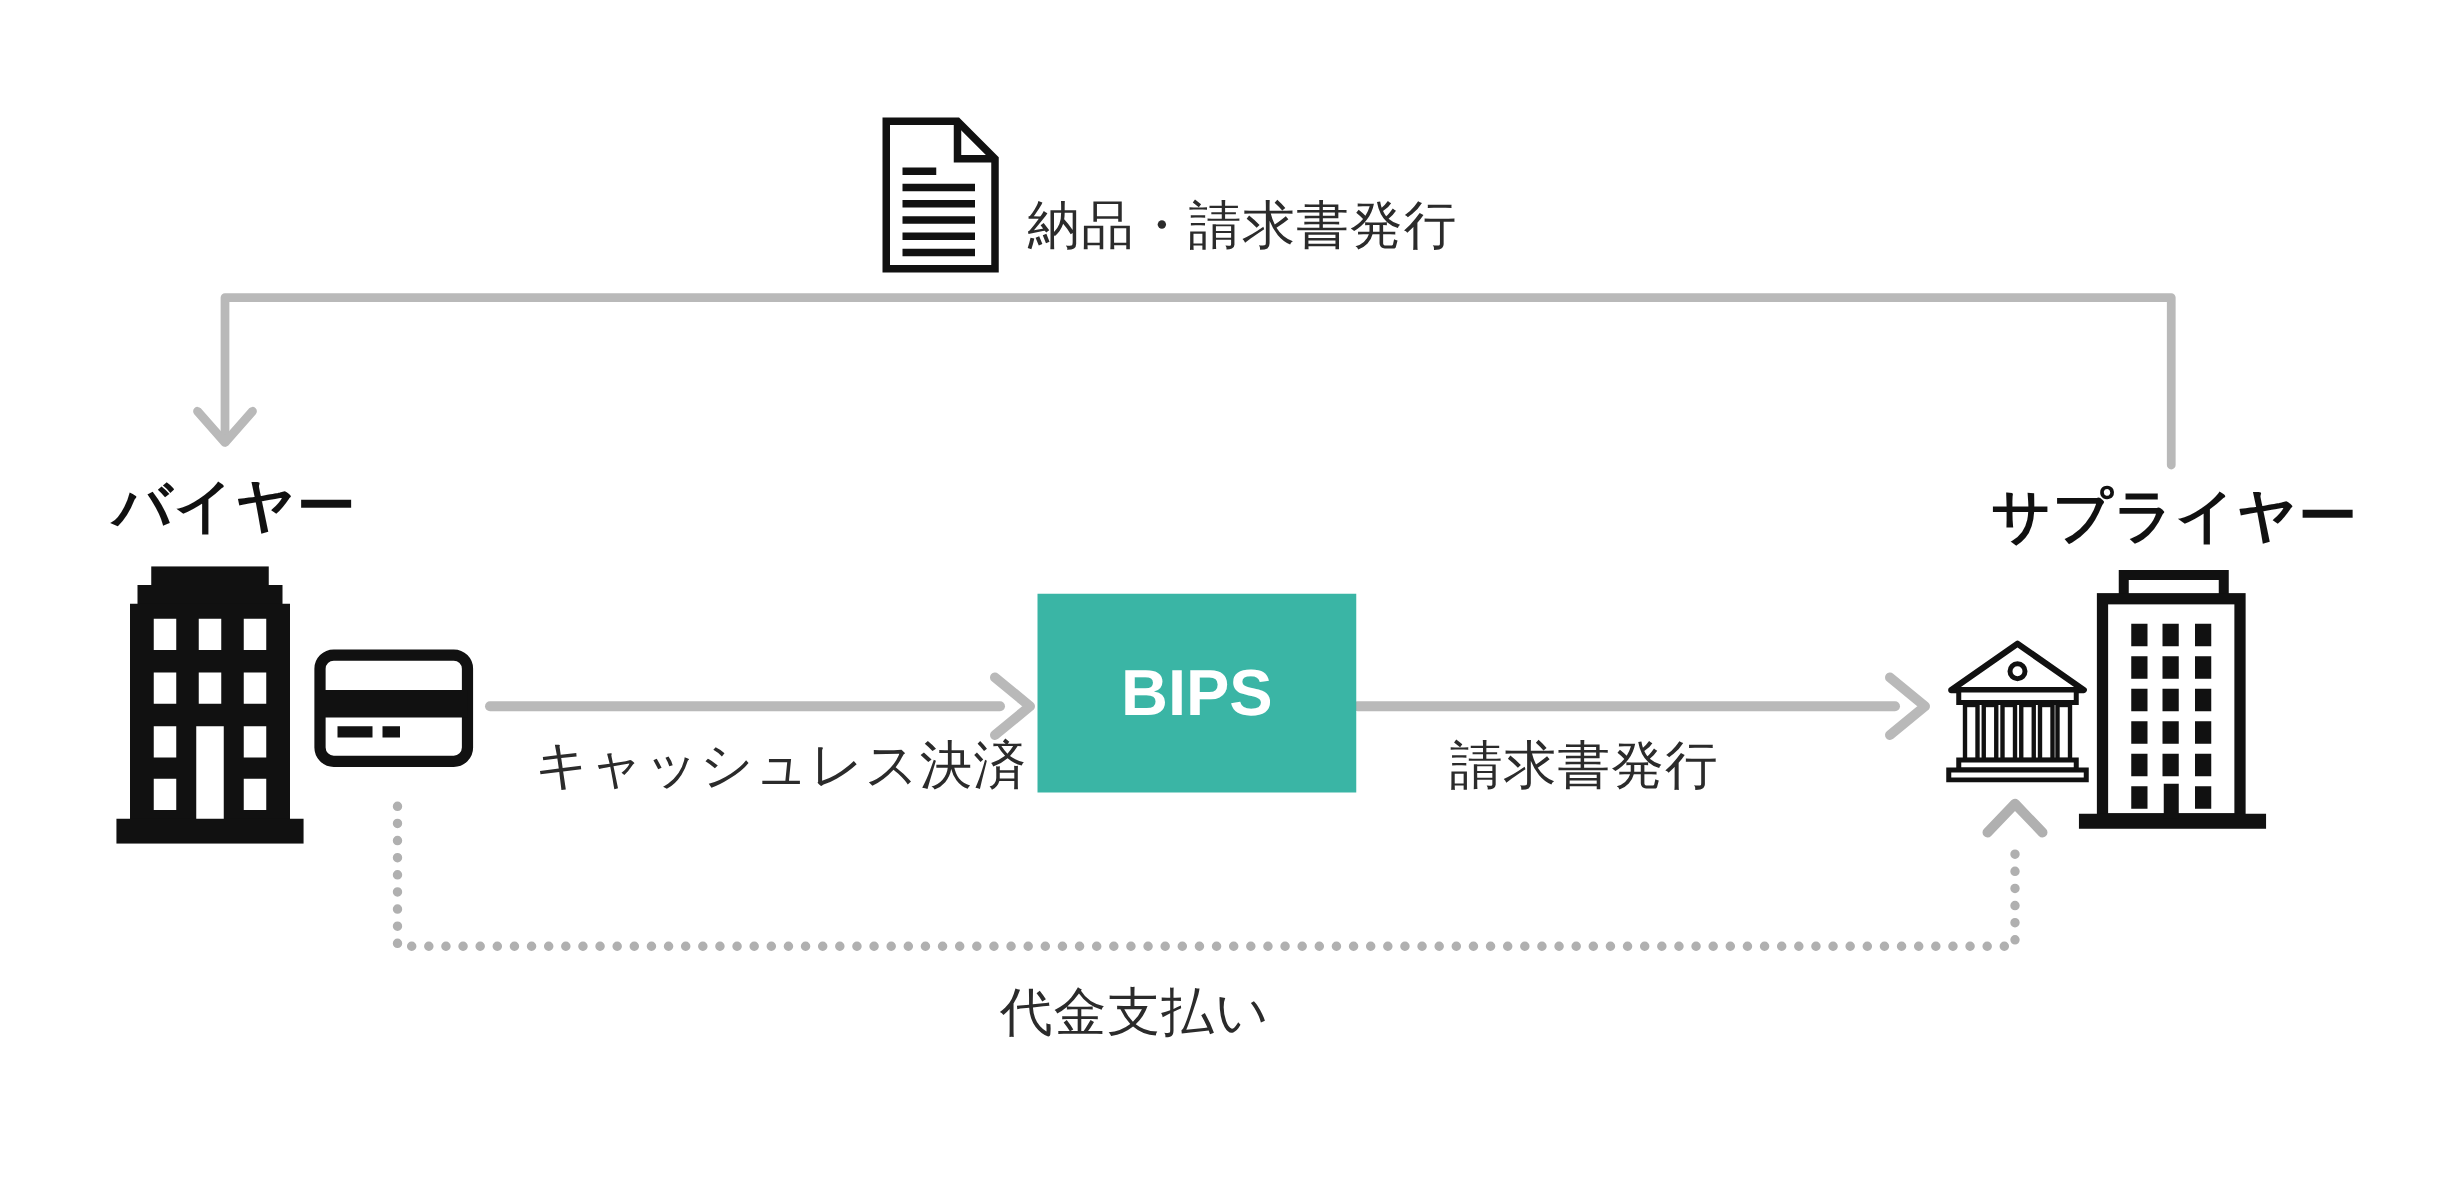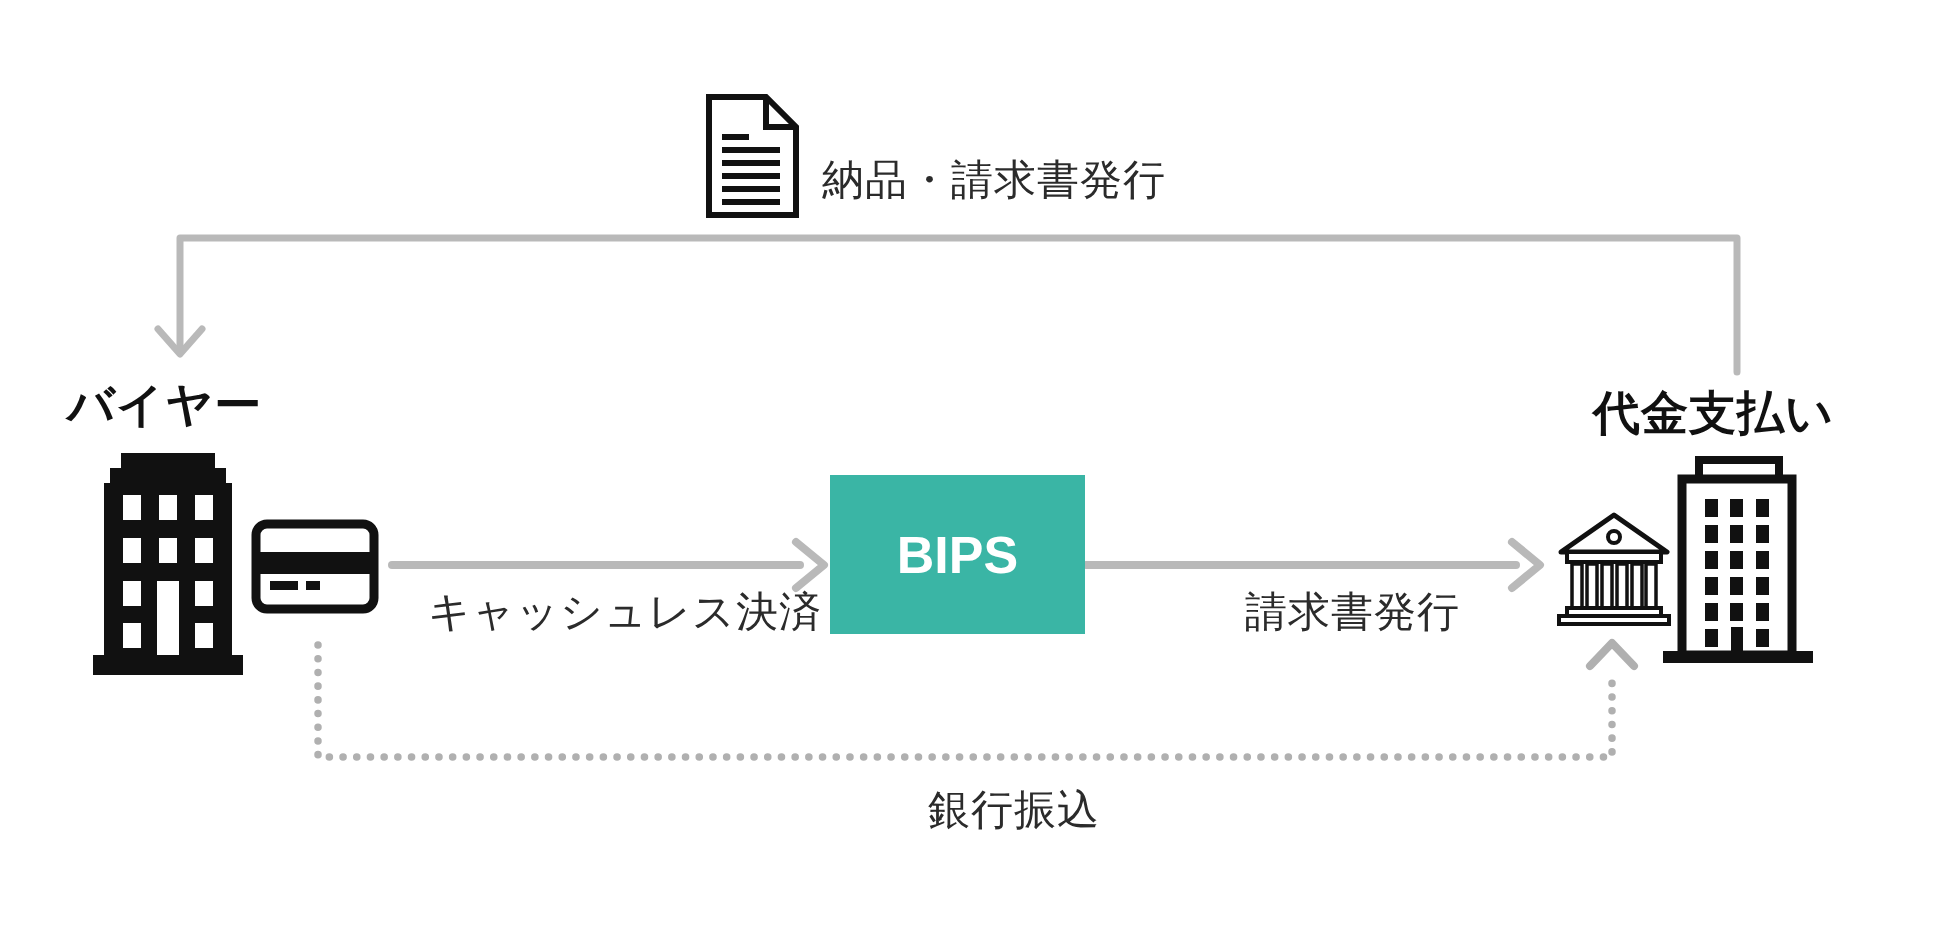--- a/index.html
+++ b/index.html
@@ -21,21 +21,21 @@
   .layer{position:absolute;left:0;top:0;}
   .abs{position:absolute;}
   .flow-label{
     font-size:42px;color:var(--label-text,#2b2b2b);
     white-space:nowrap;letter-spacing:1px;
   }
   .node-label{
     font-size:47px;font-weight:bold;color:var(--node-label-text,#111);
     white-space:nowrap;letter-spacing:1px;
   }
-  .center{text-align:right;}
+  .center{text-align:left;}
   .processor-box{
     position:absolute;left:830px;top:475px;width:255px;height:159px;
     background:var(--processor-box-bg,#3ab5a5);
     display:flex;flex-direction:column;align-items:center;justify-content:center;
     color:var(--processor-box-text,#fff);
   }
   .processor-line1{font-size:52px;font-weight:bold;line-height:60px;}
   .processor-line2{font-size:47px;font-weight:bold;line-height:58px;}
   .stroke-arrow{stroke:var(--arrow-gray,#b9b9b9);}
   .stroke-dot{stroke:var(--dotted-gray,#b0b0b0);}
@@ -76,21 +76,21 @@
     <line x1="17" y1="44" x2="44" y2="44" class="ink" stroke-width="6"></line>
     <line x1="17" y1="57" x2="75" y2="57" class="ink" stroke-width="6"></line>
     <line x1="17" y1="70" x2="75" y2="70" class="ink" stroke-width="6"></line>
     <line x1="17" y1="83" x2="75" y2="83" class="ink" stroke-width="6"></line>
     <line x1="17" y1="96" x2="75" y2="96" class="ink" stroke-width="6"></line>
     <line x1="17" y1="109" x2="75" y2="109" class="ink" stroke-width="6"></line>
   </svg>
 
   <div class="abs flow-label" style="left:822px;top:152px;">納品・請求書発行</div>
 
-  <div class="abs node-label" style="left:67px;top:374px;">バイヤー</div>
+  <div class="abs node-label" style="left:90px;top:374px;">バイヤー</div>
 
   <svg class="abs" style="left:93px;top:453px;" width="150" height="222" viewBox="0 0 150 222">
     <rect x="28" y="0" width="94" height="18" class="ink-fill"></rect>
     <rect x="17" y="15" width="116" height="18" class="ink-fill"></rect>
     <rect x="11" y="30" width="128" height="176" class="ink-fill"></rect>
     <rect x="0" y="202" width="150" height="20" class="ink-fill"></rect>
 
     <rect x="30" y="42" width="18" height="25" fill="#ffffff"></rect>
     <rect x="66" y="42" width="18" height="25" fill="#ffffff"></rect>
     <rect x="102" y="42" width="18" height="25" fill="#ffffff"></rect>
@@ -113,21 +113,21 @@
   </svg>
 
   <div class="abs flow-label center" style="left:428px;top:584px;width:392px;">キャッシュレス決済</div>
 
   <div class="processor-box">
     <div class="processor-line1">BIPS</div>
   </div>
 
   <div class="abs flow-label center" style="left:1160px;top:584px;width:300px;">請求書発行</div>
 
-  <div class="abs node-label" style="left:1593px;top:382px;">代金支払い</div>
+  <div class="abs node-label" style="left:1593px;top:382px;">サプライヤー</div>
 
   <svg class="abs" style="left:1553px;top:506px;" width="122" height="120" viewBox="0 0 122 120">
     <path d="M8 46 L61 9 L114 46 Z" fill="#ffffff" class="ink" stroke-width="5" stroke-linejoin="round"></path>
     <circle cx="61" cy="31" r="6" fill="#ffffff" class="ink" stroke-width="4"></circle>
     <rect x="14" y="46" width="94" height="10" fill="#ffffff" class="ink" stroke-width="4"></rect>
     <rect x="19" y="58" width="10" height="44" fill="#ffffff" class="ink" stroke-width="3.5"></rect>
     <rect x="34" y="58" width="10" height="44" fill="#ffffff" class="ink" stroke-width="3.5"></rect>
     <rect x="49" y="58" width="10" height="44" fill="#ffffff" class="ink" stroke-width="3.5"></rect>
     <rect x="64" y="58" width="10" height="44" fill="#ffffff" class="ink" stroke-width="3.5"></rect>
     <rect x="79" y="58" width="10" height="44" fill="#ffffff" class="ink" stroke-width="3.5"></rect>
@@ -155,15 +155,15 @@
     <rect x="93" y="122" width="13" height="18" class="ink-fill"></rect>
     <rect x="42" y="148" width="13" height="18" class="ink-fill"></rect>
     <rect x="67" y="148" width="13" height="18" class="ink-fill"></rect>
     <rect x="93" y="148" width="13" height="18" class="ink-fill"></rect>
     <rect x="42" y="174" width="13" height="18" class="ink-fill"></rect>
     <rect x="93" y="174" width="13" height="18" class="ink-fill"></rect>
 
     <rect x="68" y="172" width="12" height="28" class="ink-fill"></rect>
   </svg>
 
-  <div class="abs flow-label center" style="left:800px;top:782px;width:300px;">銀行振込</div>
+  <div class="abs flow-label center" style="left:800px;top:782px;width:300px;">代金支払い</div>
 
 </div>
 
 </body></html>

